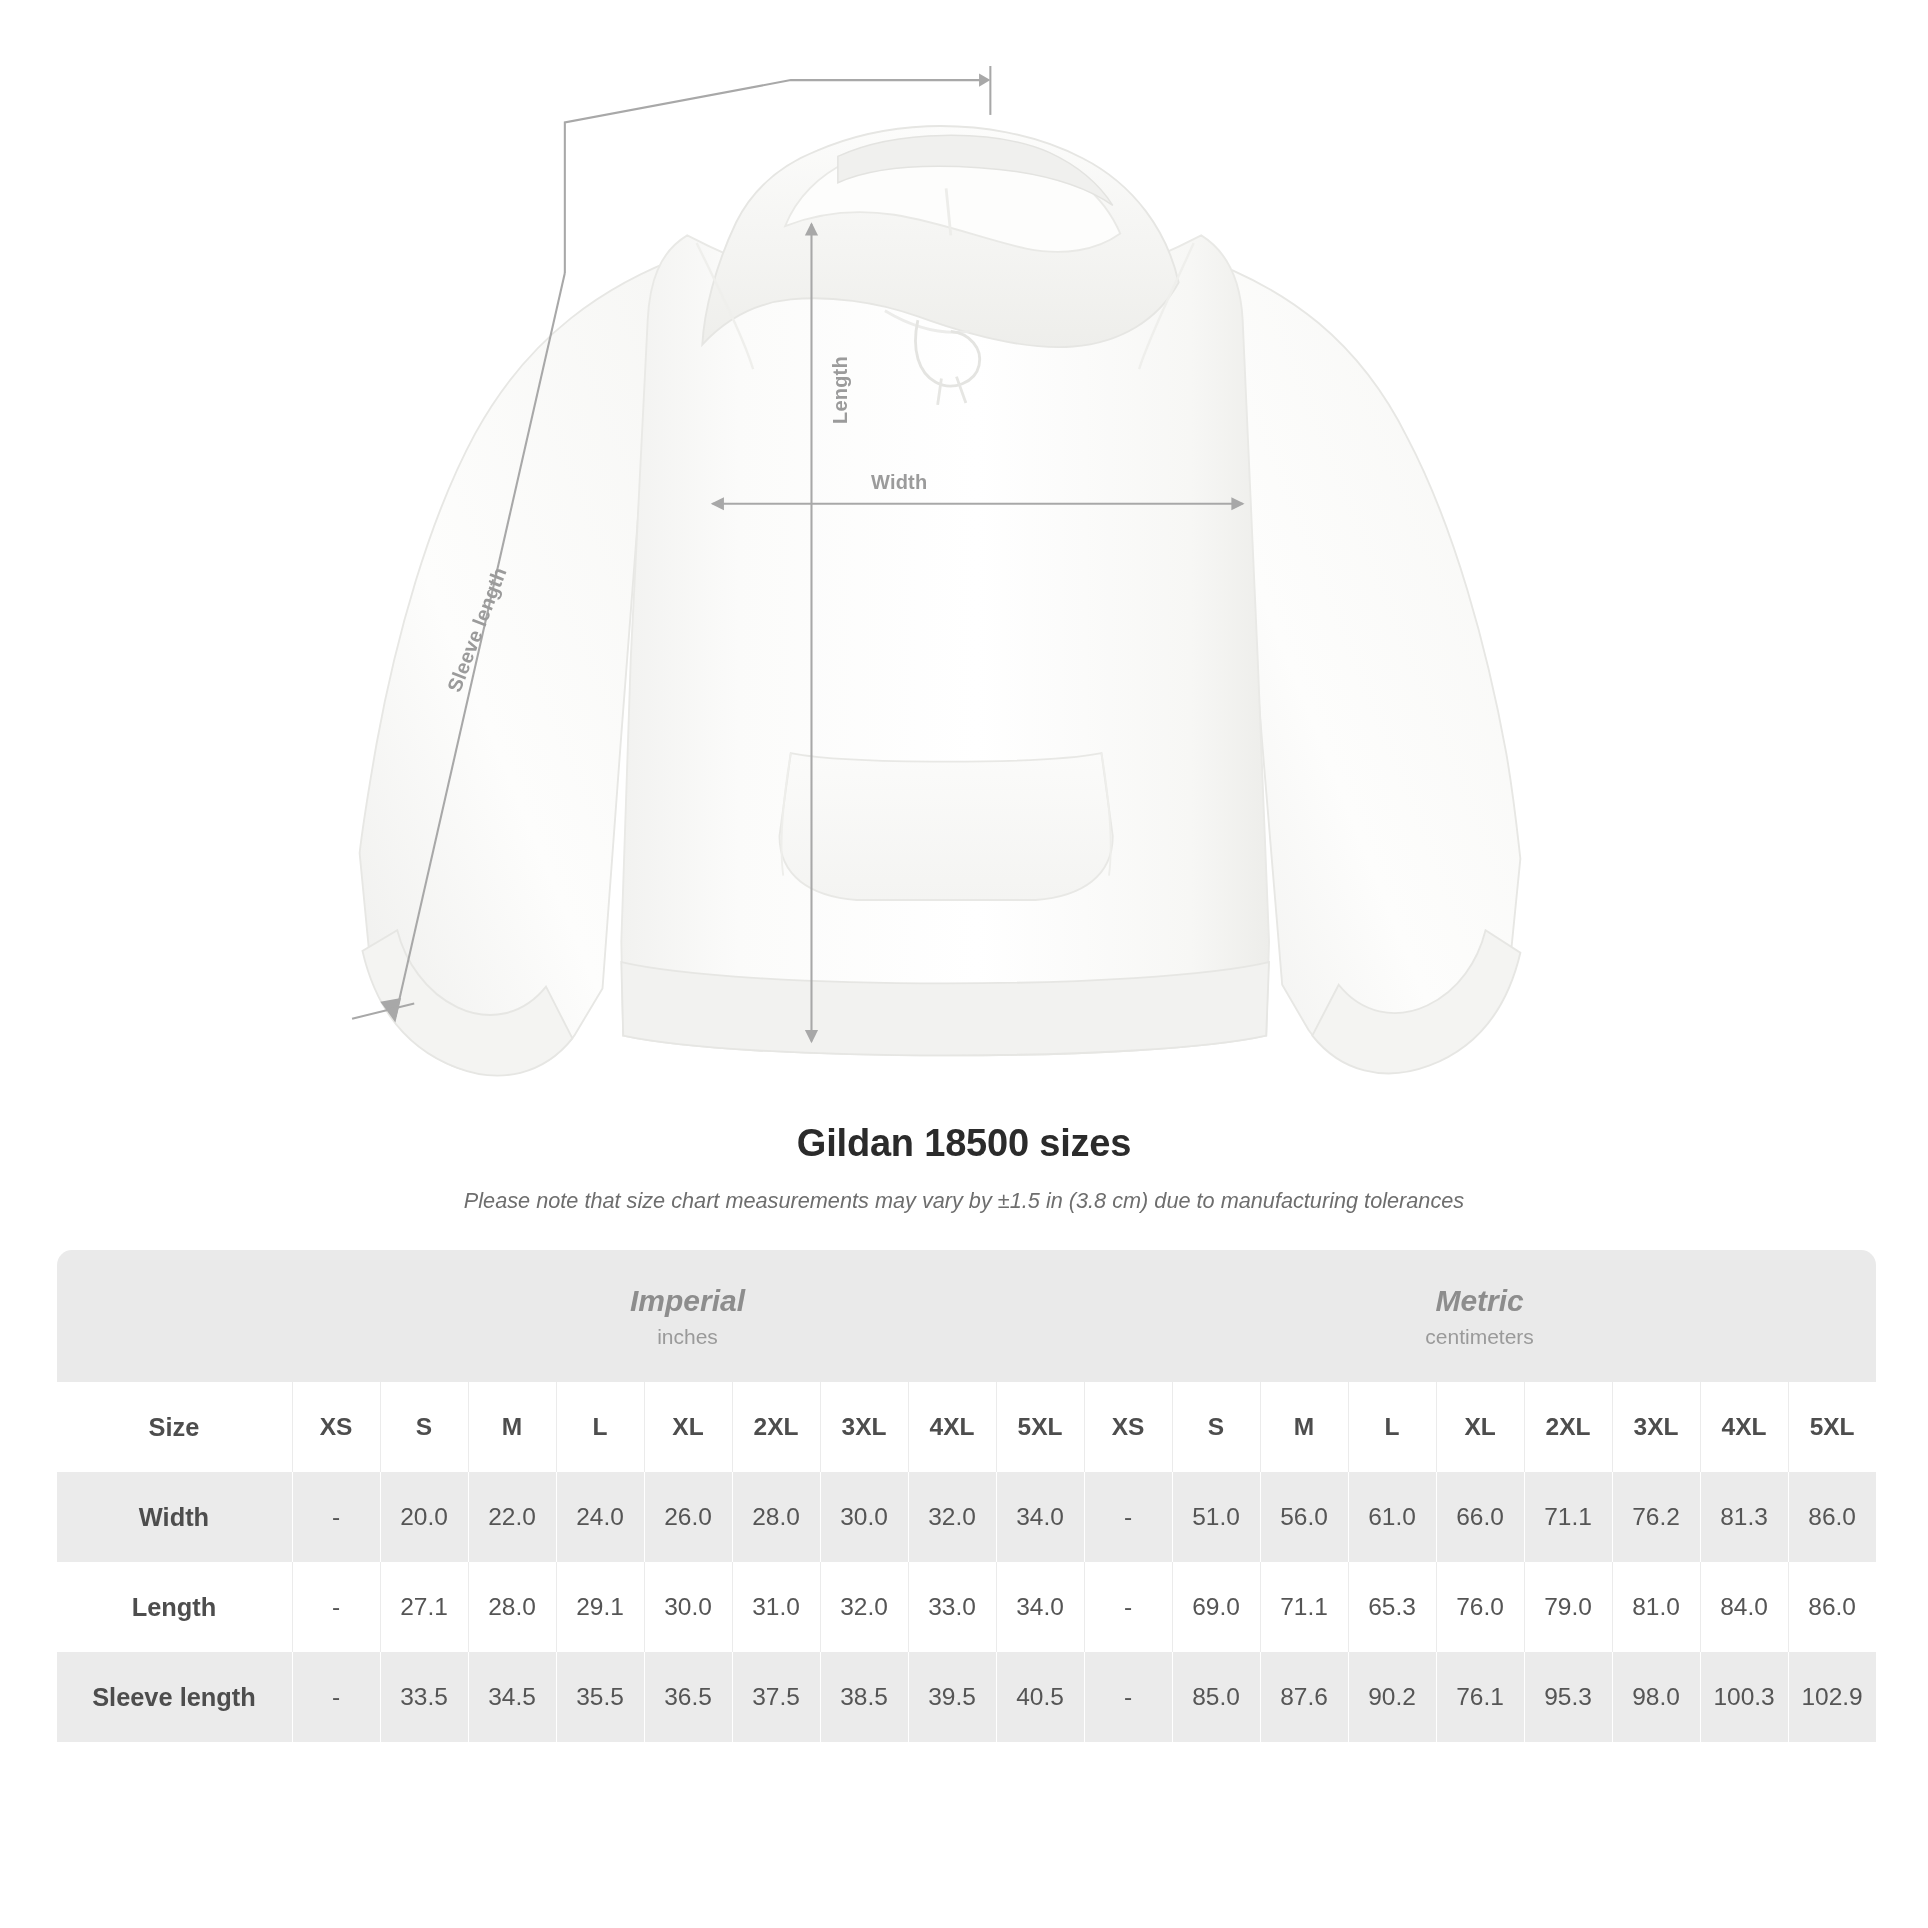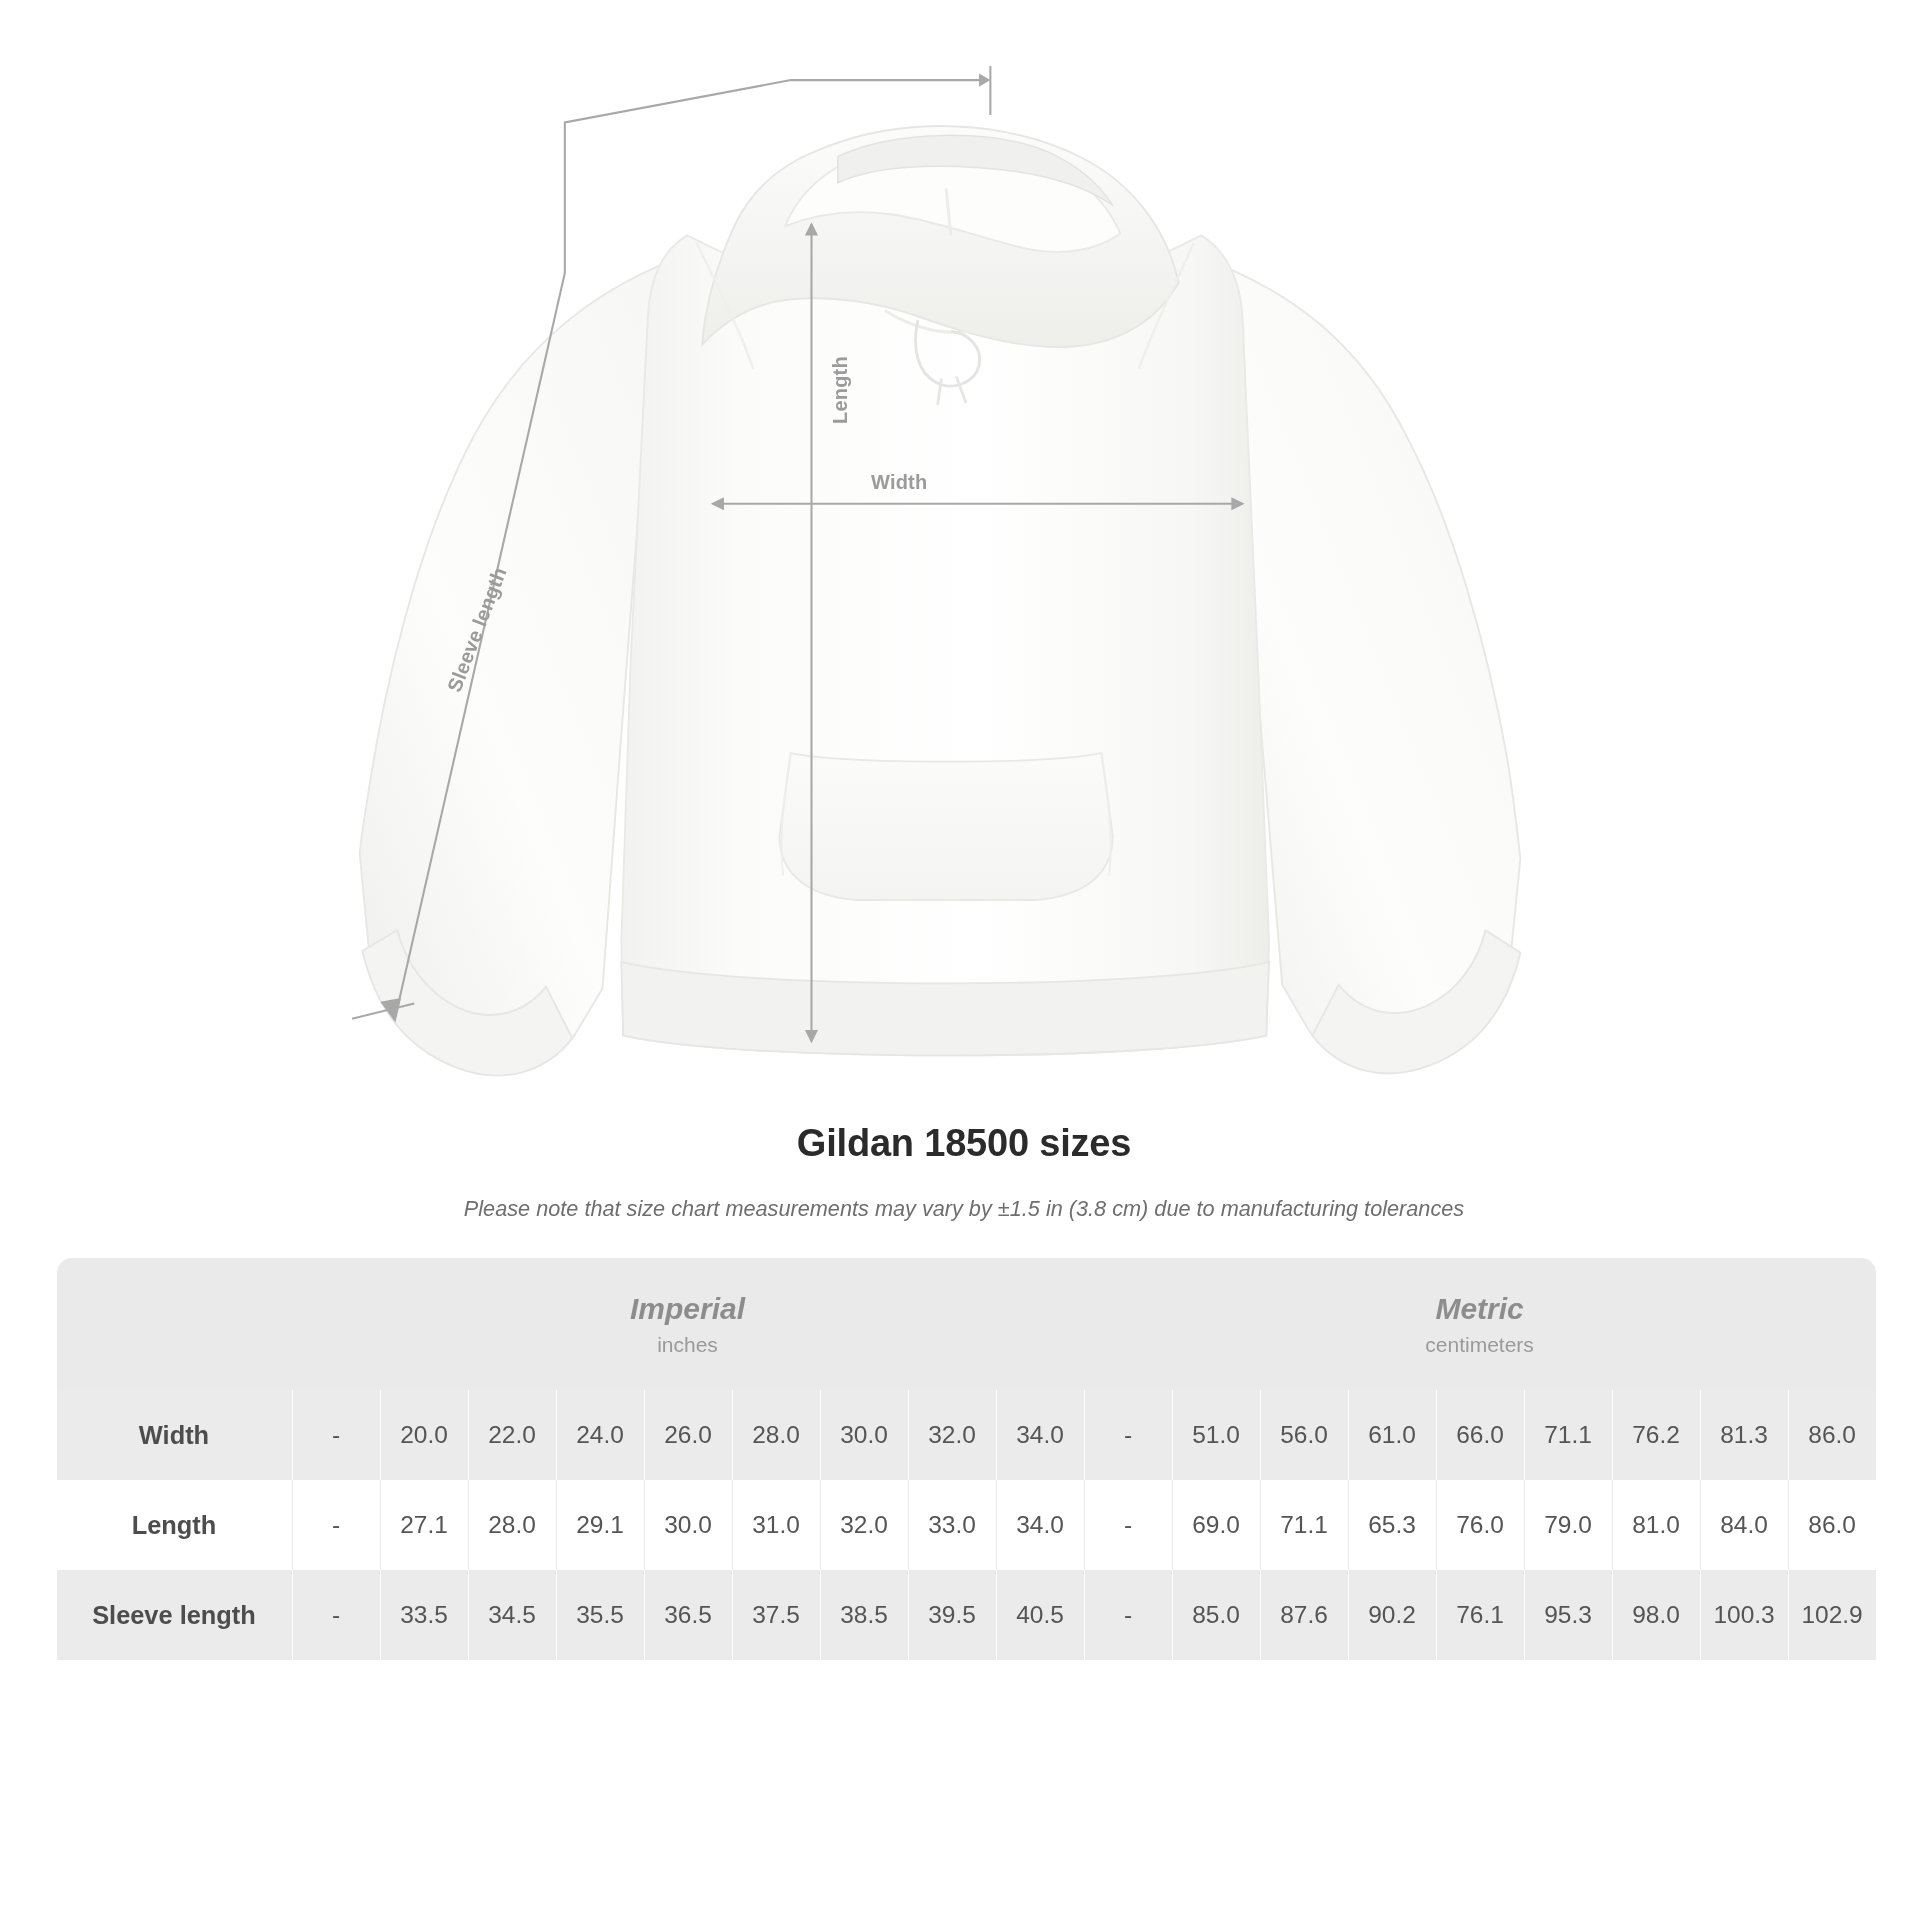--- a/index.html
+++ b/index.html
@@ -53,21 +53,21 @@
     text-align: center;
     margin-top: 11.3px;
   }
   .chart-title {
     font-size: 38px;
     font-weight: bold;
     color: #2b2b2b;
     letter-spacing: -0.2px;
   }
   .chart-subtitle {
-    margin-top: 31px;
+    margin-top: 23px;
     font-size: 21.7px;
     font-style: italic;
     color: #6e6e6e;
   }
 
   
   .table-wrap {
     margin: 36px auto 0 auto;
     width: 1815px;
   }
@@ -263,20 +263,41 @@
           <td colspan="9">
             <div class="unit-name">Imperial</div>
             <div class="unit-sub">inches</div>
           </td>
           <td colspan="9" class="round-r">
             <div class="unit-name">Metric</div>
             <div class="unit-sub">centimeters</div>
           </td>
         </tr>
 
+        <tr class="size-row">
+          <td class="rowlabel">Size</td>
+          <td class="cellsep">XS</td>
+          <td class="cellsep">S</td>
+          <td class="cellsep">M</td>
+          <td class="cellsep">L</td>
+          <td class="cellsep">XL</td>
+          <td class="cellsep">2XL</td>
+          <td class="cellsep">3XL</td>
+          <td class="cellsep">4XL</td>
+          <td class="cellsep">5XL</td>
+          <td class="cellsep">XS</td>
+          <td class="cellsep">S</td>
+          <td class="cellsep">M</td>
+          <td class="cellsep">L</td>
+          <td class="cellsep">XL</td>
+          <td class="cellsep">2XL</td>
+          <td class="cellsep">3XL</td>
+          <td class="cellsep">4XL</td>
+          <td class="cellsep">5XL</td>
+        </tr>
 
         <tr class="data-row shaded">
           <td class="rowlabel">Width</td>
           <td class="val cellsep">-</td>
           <td class="val cellsep">20.0</td>
           <td class="val cellsep">22.0</td>
           <td class="val cellsep">24.0</td>
           <td class="val cellsep">26.0</td>
           <td class="val cellsep">28.0</td>
           <td class="val cellsep">30.0</td>

